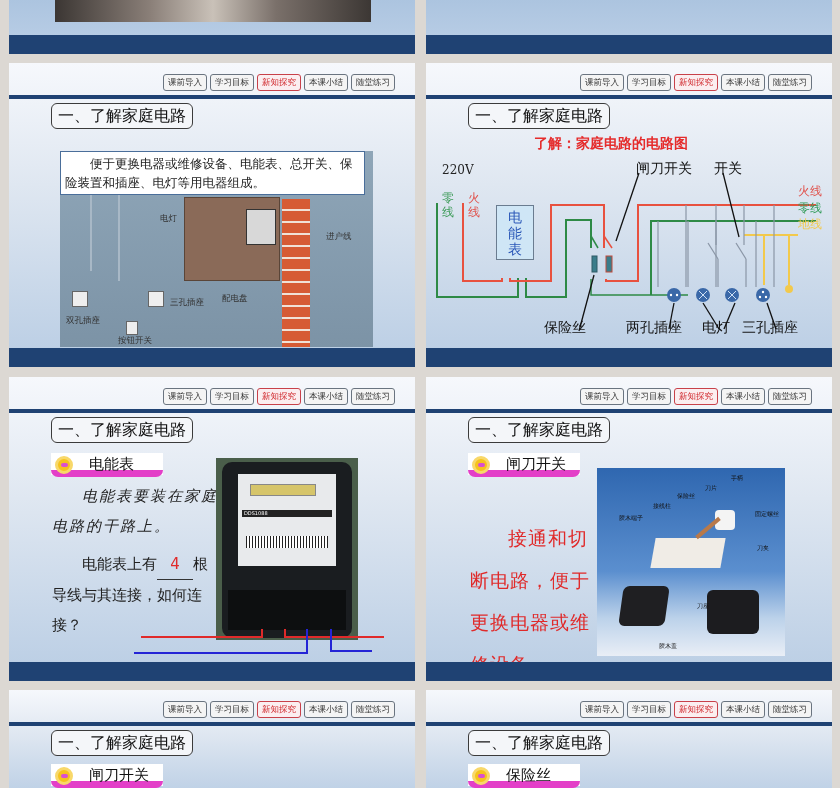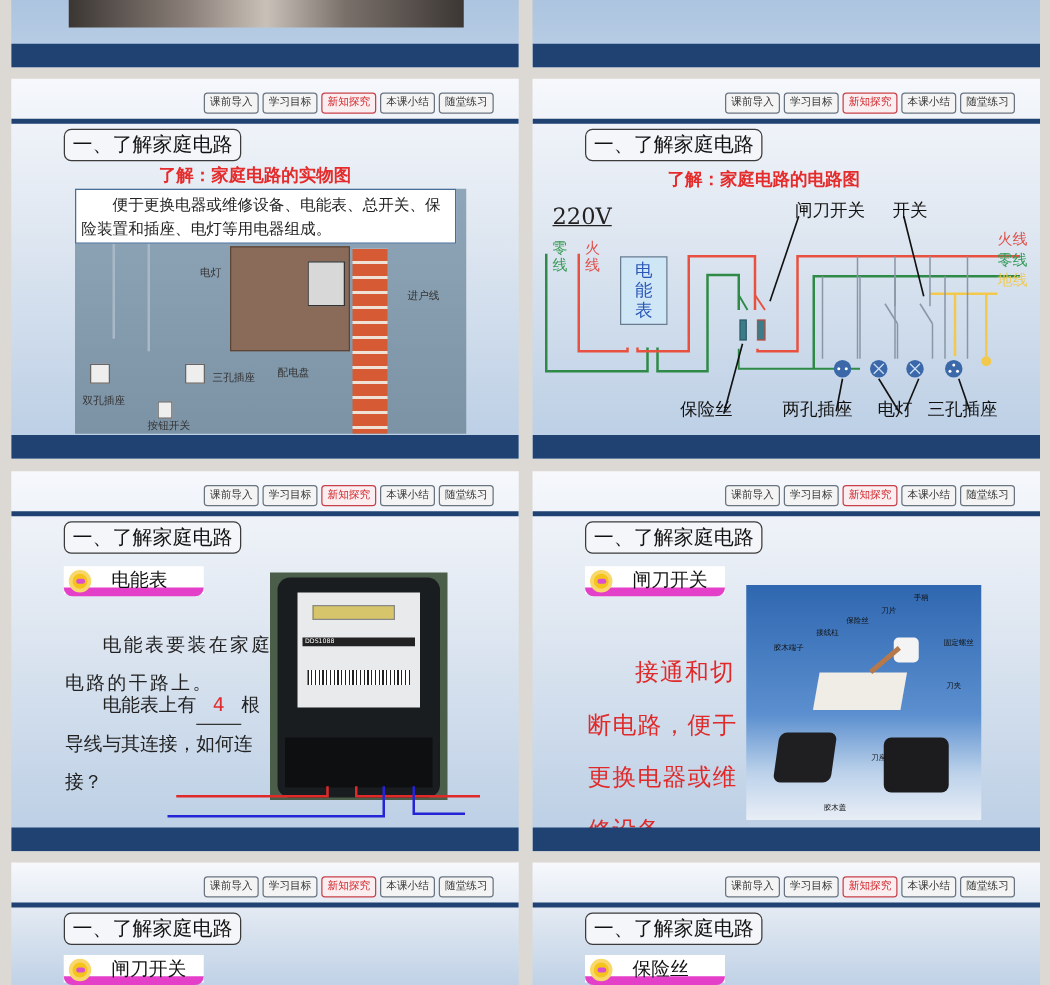--- a/index.html
+++ b/index.html
@@ -78,21 +78,20 @@
 <div class="slide col-l" style="top:63px;height:304px;">
   <div class="nav">
     <span class="nav-btn">课前导入</span>
     <span class="nav-btn">学习目标</span>
     <span class="nav-btn active">新知探究</span>
     <span class="nav-btn">本课小结</span>
     <span class="nav-btn">随堂练习</span>
   </div>
   <div class="top-rule"></div>
   <div class="section-title">一、了解家庭电路</div>
-  <div class="red-title" style="left:118px;top:69px;">了解：家庭电路的实物图</div>
   <div class="img-box" style="left:51px;top:88px;width:313px;height:196px;background:linear-gradient(180deg,#8fa6b8,#7c93a6);">
     <div style="position:absolute;left:30px;top:0;width:2px;height:120px;background:#a8b8c6;"></div>
     <div style="position:absolute;left:58px;top:0;width:2px;height:130px;background:#a8b8c6;"></div>
     <div style="position:absolute;left:124px;top:46px;width:96px;height:84px;background:#8a6a58;border:1px solid #5a4538;"></div>
     <div style="position:absolute;left:186px;top:58px;width:30px;height:36px;background:#d8d8d8;border:1px solid #333;"></div>
     <div style="position:absolute;left:222px;top:48px;width:28px;height:148px;background:repeating-linear-gradient(180deg,#d65b34 0,#d65b34 10px,#f0e1d6 10px,#f0e1d6 12px);"></div>
     <div style="position:absolute;left:12px;top:140px;width:16px;height:16px;background:#eee;border:1px solid #666;"></div>
     <div style="position:absolute;left:88px;top:140px;width:16px;height:16px;background:#eee;border:1px solid #666;"></div>
     <div style="position:absolute;left:66px;top:170px;width:12px;height:14px;background:#eee;border:1px solid #666;"></div>
     <span class="lbl" style="left:100px;top:62px;">电灯</span>
@@ -182,21 +181,21 @@
       <line x1="248" y1="140" x2="243" y2="166"></line>
       <line x1="277" y1="140" x2="293" y2="166"></line>
       <line x1="309" y1="140" x2="298" y2="166"></line>
       <line x1="341" y1="140" x2="350" y2="166"></line>
     </g>
   </svg>
 
   <div style="position:absolute;left:70px;top:142px;width:38px;height:55px;background:#cfe6f6;border:1px solid #6a7c90;"></div>
   <div style="position:absolute;left:80px;top:146px;width:18px;font-size:14px;line-height:16px;color:#2b58b8;word-break:break-all;text-align:center;">电能表</div>
 
-  <div style="position:absolute;left:16px;top:100px;font-family:'DejaVu Serif',serif;font-size:18px;color:#222;text-decoration:underline;">220V</div>
+  <div style="position:absolute;left:16px;top:100px;font-family:'DejaVu Serif',serif;font-size:12px;color:#222;">220V</div>
   <div style="position:absolute;left:16px;top:128px;width:14px;font-size:12px;line-height:14px;color:#3a9a56;">零线</div>
   <div style="position:absolute;left:42px;top:128px;width:14px;font-size:12px;line-height:14px;color:#e0504a;">火线</div>
 
   <div class="diag-lbl" style="left:210px;top:97px;">闸刀开关</div>
   <div class="diag-lbl" style="left:288px;top:97px;">开关</div>
   <div class="diag-lbl" style="left:372px;top:120px;font-size:12px;color:#e0504a;">火线</div>
   <div class="diag-lbl" style="left:372px;top:137px;font-size:12px;color:#2e9a56;">零线</div>
   <div class="diag-lbl" style="left:372px;top:153px;font-size:12px;color:#f2c94c;">地线</div>
 
   <div class="diag-lbl" style="left:118px;top:256px;">保险丝</div>
@@ -215,21 +214,21 @@
     <span class="nav-btn">随堂练习</span>
   </div>
   <div class="top-rule"></div>
   <div class="section-title">一、了解家庭电路</div>
   <div class="pill" style="top:76px;">
     <div class="pill-bg"></div>
     <div class="pill-under"></div>
     <div class="pill-icon"></div>
     <div class="pill-text">电能表</div>
   </div>
-  <div style="position:absolute;left:43px;top:124px;width:170px;font-size:15px;line-height:30px;letter-spacing:2px;text-indent:2em;color:#222;">电能表要装在家庭电路的干路上。</div>
+  <div style="position:absolute;left:43px;top:104px;width:170px;font-size:15px;line-height:30px;letter-spacing:2px;text-indent:2em;color:#222;font-style:italic;">电能表要装在家庭电路的干路上。</div>
   <div style="position:absolute;left:43px;top:172px;width:170px;font-size:15px;line-height:30px;text-indent:2em;color:#222;">
     <span>电能表上有</span><span style="display:inline-block;width:36px;border-bottom:1px solid #333;text-align:center;color:#e02a2a;text-indent:0;"><span>4</span></span><span>根导线与其连接，如何连接？</span>
   </div>
   <div class="img-box" style="left:207px;top:81px;width:142px;height:182px;background:#4a5e4a;">
     <div style="position:absolute;left:6px;top:4px;width:130px;height:176px;background:#1a1d20;border-radius:10px;"></div>
     <div style="position:absolute;left:22px;top:16px;width:98px;height:92px;background:#e8eaec;"></div>
     <div style="position:absolute;left:34px;top:26px;width:66px;height:12px;background:#d6c56a;border:1px solid #888;"></div>
     <div style="position:absolute;left:26px;top:52px;width:90px;height:7px;background:#222;color:#fff;font-size:5px;line-height:7px;padding-left:2px;">
       <span>DDS1088</span>
     </div>

